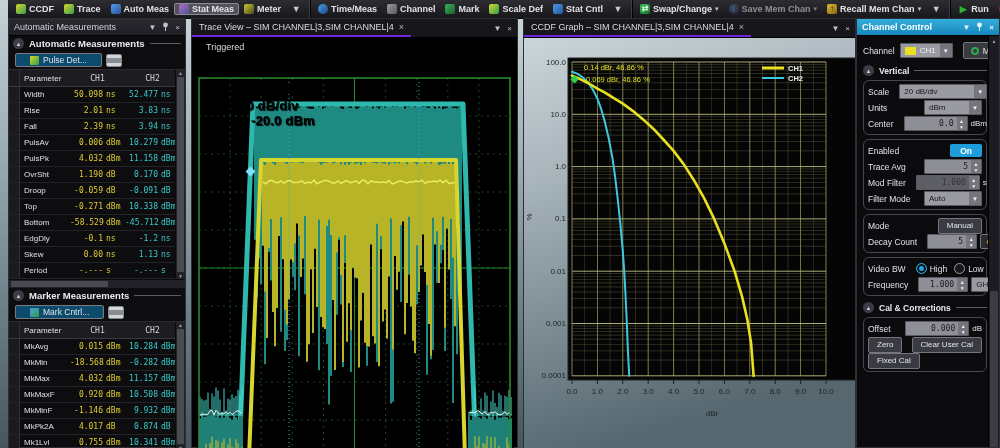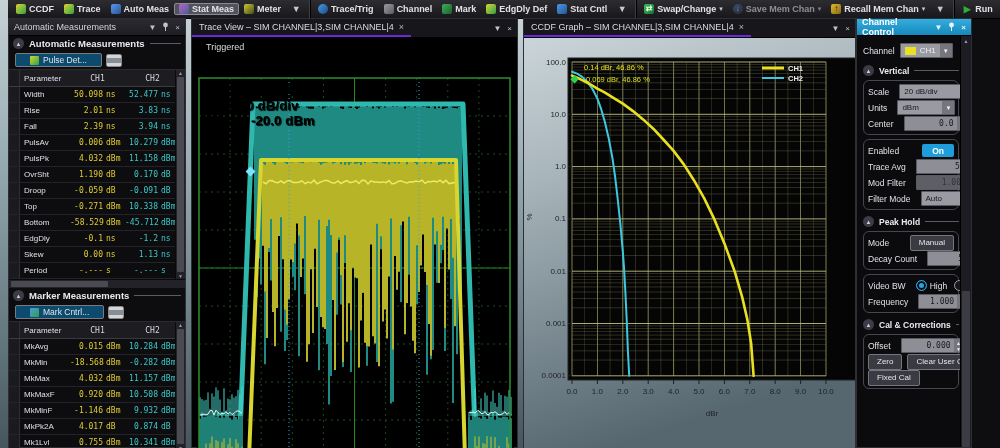--- a/index.html
+++ b/index.html
@@ -125,33 +125,33 @@
           <span class="tb-ico " style="background: linear-gradient(135deg, rgb(202, 202, 48), rgb(74, 74, 32));"></span>
           <span class="tb-label">Meter</span>
         </div>
         <div class="tb-item">
           <span class="tb-ico " style="color: rgb(200, 200, 208); font-size: 9px;">▼</span>
         </div>
       </div>
       <div class="tb-group">
         <div class="tb-item">
           <span class="tb-ico circle" style="background: linear-gradient(135deg, rgb(74, 154, 224), rgb(26, 74, 138));"></span>
-          <span class="tb-label">Trace/Trig</span>
+          <span class="tb-label">Time/Meas</span>
         </div>
         <div class="tb-item">
           <span class="tb-ico " style="background: linear-gradient(135deg, rgb(154, 154, 162), rgb(90, 90, 98));"></span>
           <span class="tb-label">Channel</span>
         </div>
         <div class="tb-item">
           <span class="tb-ico " style="background: linear-gradient(135deg, rgb(60, 176, 88), rgb(26, 96, 48));"></span>
           <span class="tb-label">Mark</span>
         </div>
         <div class="tb-item">
           <span class="tb-ico " style="background: linear-gradient(135deg, rgb(216, 214, 48), rgb(47, 160, 72));"></span>
-          <span class="tb-label">EdgDly Def</span>
+          <span class="tb-label">Scale Def</span>
         </div>
         <div class="tb-item">
           <span class="tb-ico " style="background: linear-gradient(135deg, rgb(74, 154, 224), rgb(36, 84, 154));"></span>
           <span class="tb-label">Stat Cntl</span>
         </div>
         <div class="tb-item">
           <span class="tb-ico " style="color: rgb(200, 200, 208); font-size: 9px;">▼</span>
         </div>
       </div>
       <div class="tb-group">
@@ -690,21 +690,21 @@
           <text x="276.6" y="356" fill="#1c2226" font-size="8" text-anchor="middle" style="font-family:&quot;Liberation Sans&quot;,sans-serif">9.0</text>
           <line x1="276.6" y1="342" x2="276.6" y2="346" stroke="#1c2226" stroke-width="1"></line>
           <text x="302" y="356" fill="#1c2226" font-size="8" text-anchor="middle" style="font-family:&quot;Liberation Sans&quot;,sans-serif">10.0</text>
           <line x1="302" y1="342" x2="302" y2="346" stroke="#1c2226" stroke-width="1"></line>
           <text x="188" y="378" fill="#1c2226" font-size="8" text-anchor="middle" style="font-family:&quot;Liberation Sans&quot;,sans-serif">dBr</text>
           <text x="8" y="179" fill="#1c2226" font-size="8" text-anchor="middle" transform="rotate(-90 8 179)" style="font-family:&quot;Liberation Sans&quot;,sans-serif">%</text>
         </svg>
     </div>
   </div>
 
-  <div class="panel" id="chanctl" style="left:856px;width:116px;">
+  <div class="panel" id="chanctl" style="left:856px;width:144px;">
     <div class="ptitle">
       <span>Channel Control</span>
       <span class="sp"></span>
       <span class="wicon">▼</span>
       <span class="wicon">
         <svg width="7" height="9" viewBox="0 0 7 9">
             <circle cx="3.5" cy="3" r="2.4" fill="#eaf6fc"></circle>
             <rect x="3" y="5" width="1" height="4" fill="#eaf6fc"></rect>
           </svg>
       </span>
@@ -807,25 +807,20 @@
               <span class="lbl">Filter Mode</span>
               <span class="sp"></span>
               <span style="display: flex; align-items: center; gap: 3px;">
                 <span class="dd" style="width: 56px;">
                   <span class="v">Auto</span>
                   <span class="a">▼</span>
                 </span>
               </span>
             </div>
           </div>
-          <div class="sechead" style="padding: 2px 0px;">
-            <span class="chev">▲</span>
-            <span class="t" style="font-size: 8.5px;">Peak Hold</span>
-            <span class="line"></span>
-          </div>
           <div class="grp">
             <div class="ccrow">
               <span class="lbl">Mode</span>
               <span class="sp"></span>
               <span style="display: flex; align-items: center; gap: 3px;">
                 <span class="cbtn">Manual</span>
               </span>
             </div>
             <div class="ccrow">
               <span class="lbl">Decay Count</span>

